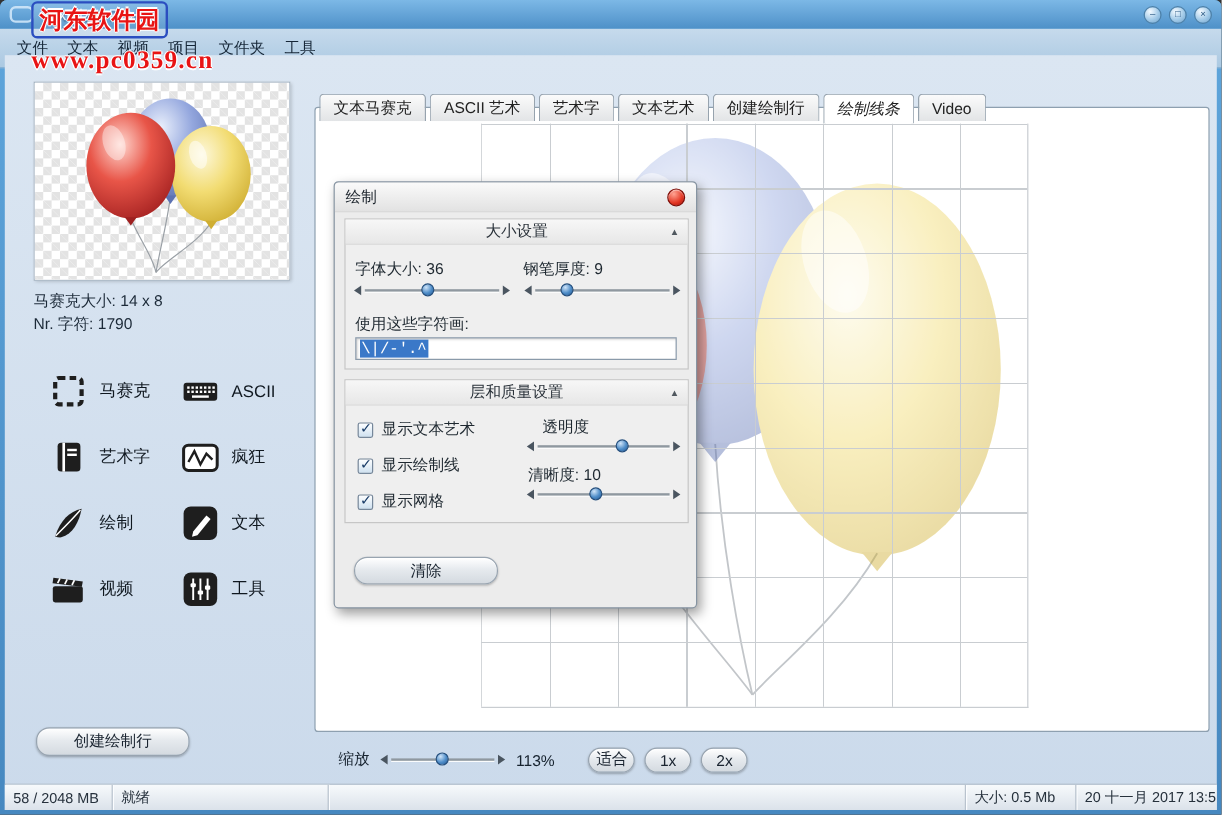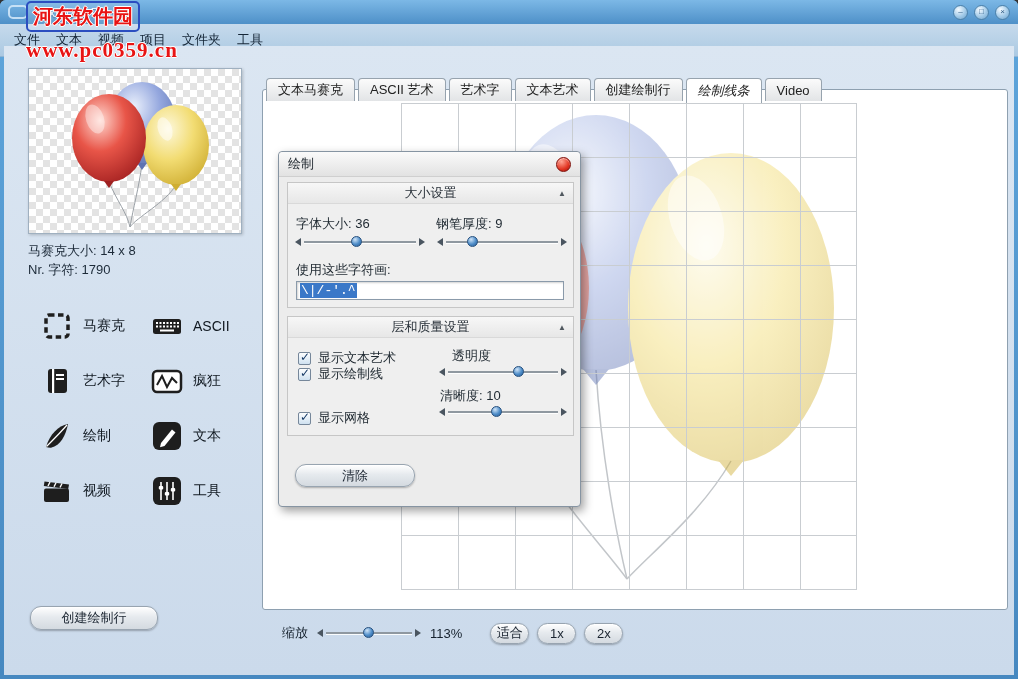--- a/index.html
+++ b/index.html
@@ -307,21 +307,21 @@
 
     <div class="group" style="top:164px;height:120px;">
       <div class="group-hd">
         <span>层和质量设置</span>
         <span class="collapse-arrow">▲</span>
       </div>
       <div class="cbrow" style="left:10px;top:32px;">
         <span class="cb"></span>
         <span>显示文本艺术</span>
       </div>
-      <div class="cbrow" style="left:10px;top:48px;">
+      <div class="cbrow" style="left:10px;top:62px;">
         <span class="cb"></span>
         <span>显示绘制线</span>
       </div>
       <div class="cbrow" style="left:10px;top:92px;">
         <span class="cb"></span>
         <span>显示网格</span>
       </div>
       <div class="dlabel" style="left:164px;top:30px;">透明度</div>
       <div class="slider" style="position:absolute;left:150px;top:48px;width:130px;">
         <span class="sl-arrow left"></span>
@@ -349,19 +349,26 @@
       <span class="sl-thumb" style="left:50%;"></span>
       <span class="sl-arrow right"></span>
     </div>
     <span class="zoom-pct">113%</span>
     <span style="width:12px;"></span>
     <div class="pill zbtn">适合</div>
     <div class="pill zbtn">1x</div>
     <div class="pill zbtn">2x</div>
   </div>
 
+  <div class="statusbar">
+    <span class="scell sdiv-r" style="width:90px;">58 / 2048 MB</span>
+    <span class="scell sdiv-r" style="width:180px;">就绪</span>
+    <span class="sspacer"></span>
+    <span class="scell sdiv-l" style="width:92px;">大小: 0.5 Mb</span>
+    <span class="scell sdiv-l" style="width:118px;">20 十一月 2017  13:5</span>
+  </div>
 
   <div class="watermark">
     <div><span class="wm1">河东软件园</span></div>
     <div class="wm2">www.pc0359.cn</div>
   </div>
 
 </div>
 
 </body></html>

